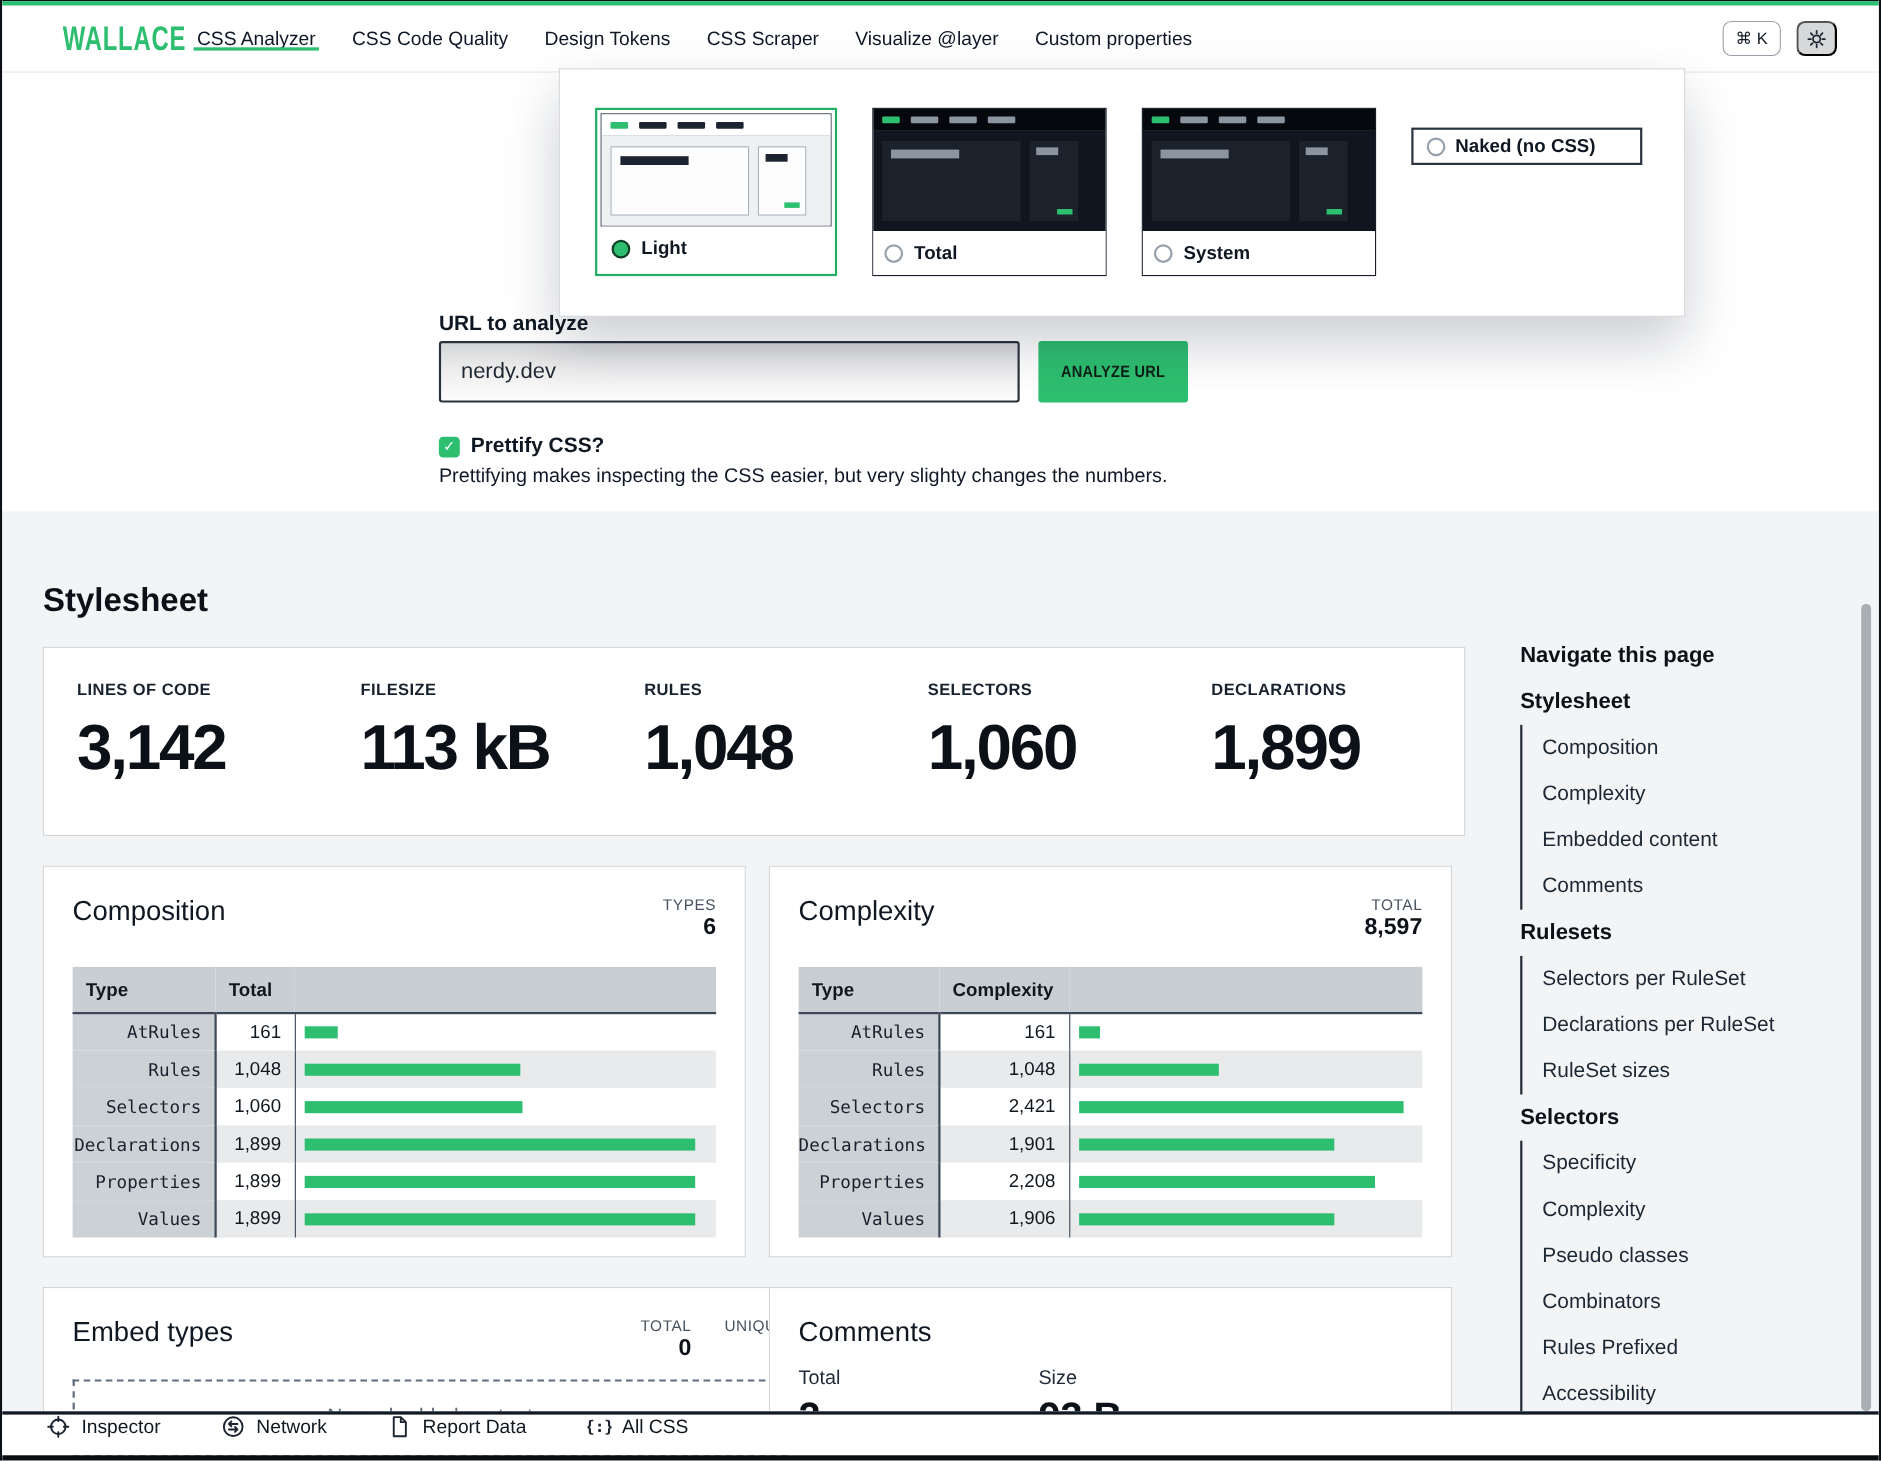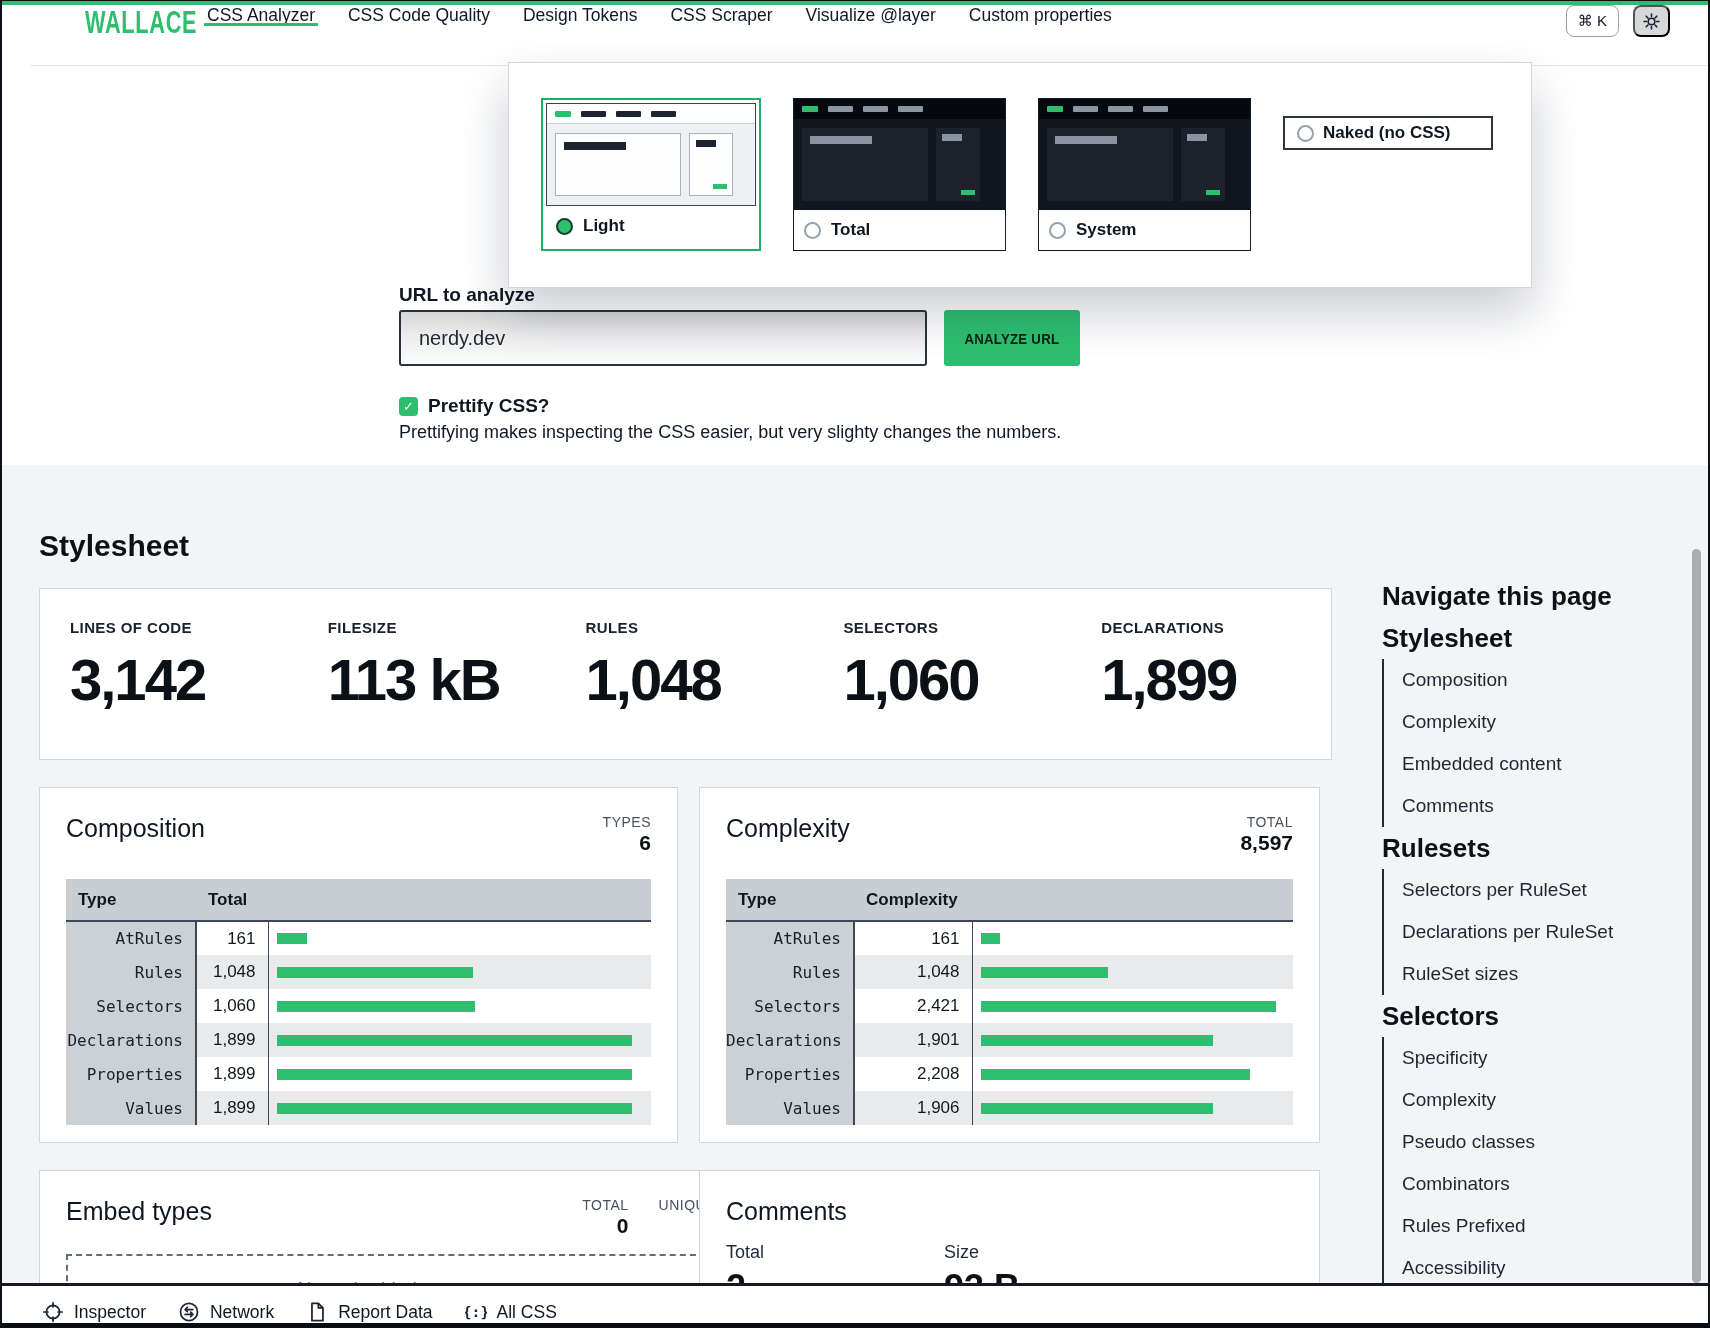--- a/index.html
+++ b/index.html
@@ -5,21 +5,21 @@
   * { margin:0; padding:0; box-sizing:border-box; }
   html,body { background:#e8e8e8; }
   body { font-family:"Liberation Sans","DejaVu Sans",sans-serif; color:#101828; }
   .page { position:relative; width:1710px; height:1328px; background:#fff; overflow:hidden;
           border-left:2px solid #0c1118; border-right:2px solid #0c1118; }
   .top-dark   { position:absolute; top:0; left:0; right:0; height:1px; background:#0c1118; z-index:90; }
   .top-accent { position:absolute; top:1px; left:0; right:0; height:4px; background:#2ebe70; z-index:90; }
 
   
   .topbar { position:absolute; top:5px; left:0; right:0; height:61px; background:#fff;
-            border-bottom:1px solid #e4e7ea; display:flex; align-items:flex-start; padding:0 38px 0 55px; z-index:20;margin-left:28px; }
+            border-bottom:1px solid #e4e7ea; display:flex; align-items:center; padding:0 38px 0 55px; z-index:20; }
   .logo-wrap { display:flex; align-items:center; width:112px; }
   .logo { font-size:31px; font-weight:700; color:#2ebe70; letter-spacing:1px;
           transform:scaleX(.7); transform-origin:left center; white-space:nowrap; }
   .nav-links { display:flex; gap:33px; margin-left:10px; }
   .nav-link { display:flex; align-items:center; font-size:17.5px; color:#101828; position:relative; cursor:pointer; white-space:nowrap; }
   .nav-link.active { font-weight:400; }
   .nav-link.active::after { content:''; position:absolute; left:-3px; right:-3px; bottom:0; height:3px; background:#2ebe70; }
   .topbar-right { margin-left:auto; display:flex; align-items:center; gap:14px; }
   .kbd { border:1px solid #97a0a8; border-radius:8px; padding:6px 11px; font-size:15px; color:#0f1722; background:#fff; cursor:pointer; }
   .theme-btn { width:37px; height:32px; border-radius:8px; background:#d6d8da; display:flex; align-items:center; justify-content:center; cursor:pointer; }
@@ -119,29 +119,29 @@
   .embed-meta { display:flex; gap:30px; text-align:right; }
   .dashed-box { margin-top:16px; height:70px; border:2px dashed #5f6d7e; display:flex; align-items:center;
                 justify-content:center; font-size:19px; color:#5c6a7b; }
   .comments-stats { display:flex; margin-top:16px; }
   .cstat { width:218px; }
   .cstat-label { font-size:18px; color:#1f2937; }
   .cstat-value { font-size:36px; font-weight:700; color:#0c1118; margin-top:4px; }
 
   
   .page-nav { position:absolute; left:1380px; top:110px; width:290px; }
-  .pn-title, .pn-group-label { font-size:26px; font-weight:700; color:#0c1118; height:42px; display:flex; align-items:center; }
+  .pn-title, .pn-group-label { font-size:20px; font-weight:700; color:#0c1118; height:42px; display:flex; align-items:center; }
   .page-nav ul { list-style:none; border-left:2px solid #222b36; padding-left:18px; }
   .page-nav li { height:42px; display:flex; align-items:center; font-size:19px; color:#1c2733; cursor:pointer; }
   .scroll-thumb { position:absolute; right:7px; top:549px; width:9px; height:734px; background:#a9aeb3;
                   border-radius:5px; z-index:30; }
 
   
   .bottombar { position:absolute; left:0; right:0; top:1283px; height:40px; background:#fff;
-               border-top:3px solid #121a24; display:flex; align-items:flex-end; gap:32px; padding-left:40px; z-index:70; }
+               border-top:3px solid #121a24; display:flex; align-items:flex-start; gap:55px; padding-left:40px; z-index:70; }
   .bb-item { display:flex; align-items:center; gap:10px; font-size:17.5px; font-weight:500; color:#10181f; cursor:pointer; }
   .bb-item svg { width:22px; height:22px; color:#1b2430; }
   .bottom-strip { position:absolute; left:0; right:0; top:1323px; height:5px; background:#0a0d11; z-index:80; }
 </style>
 </head>
 <body>
 
 <div class="page">
   <div class="top-dark"></div>
   <div class="top-accent"></div>

